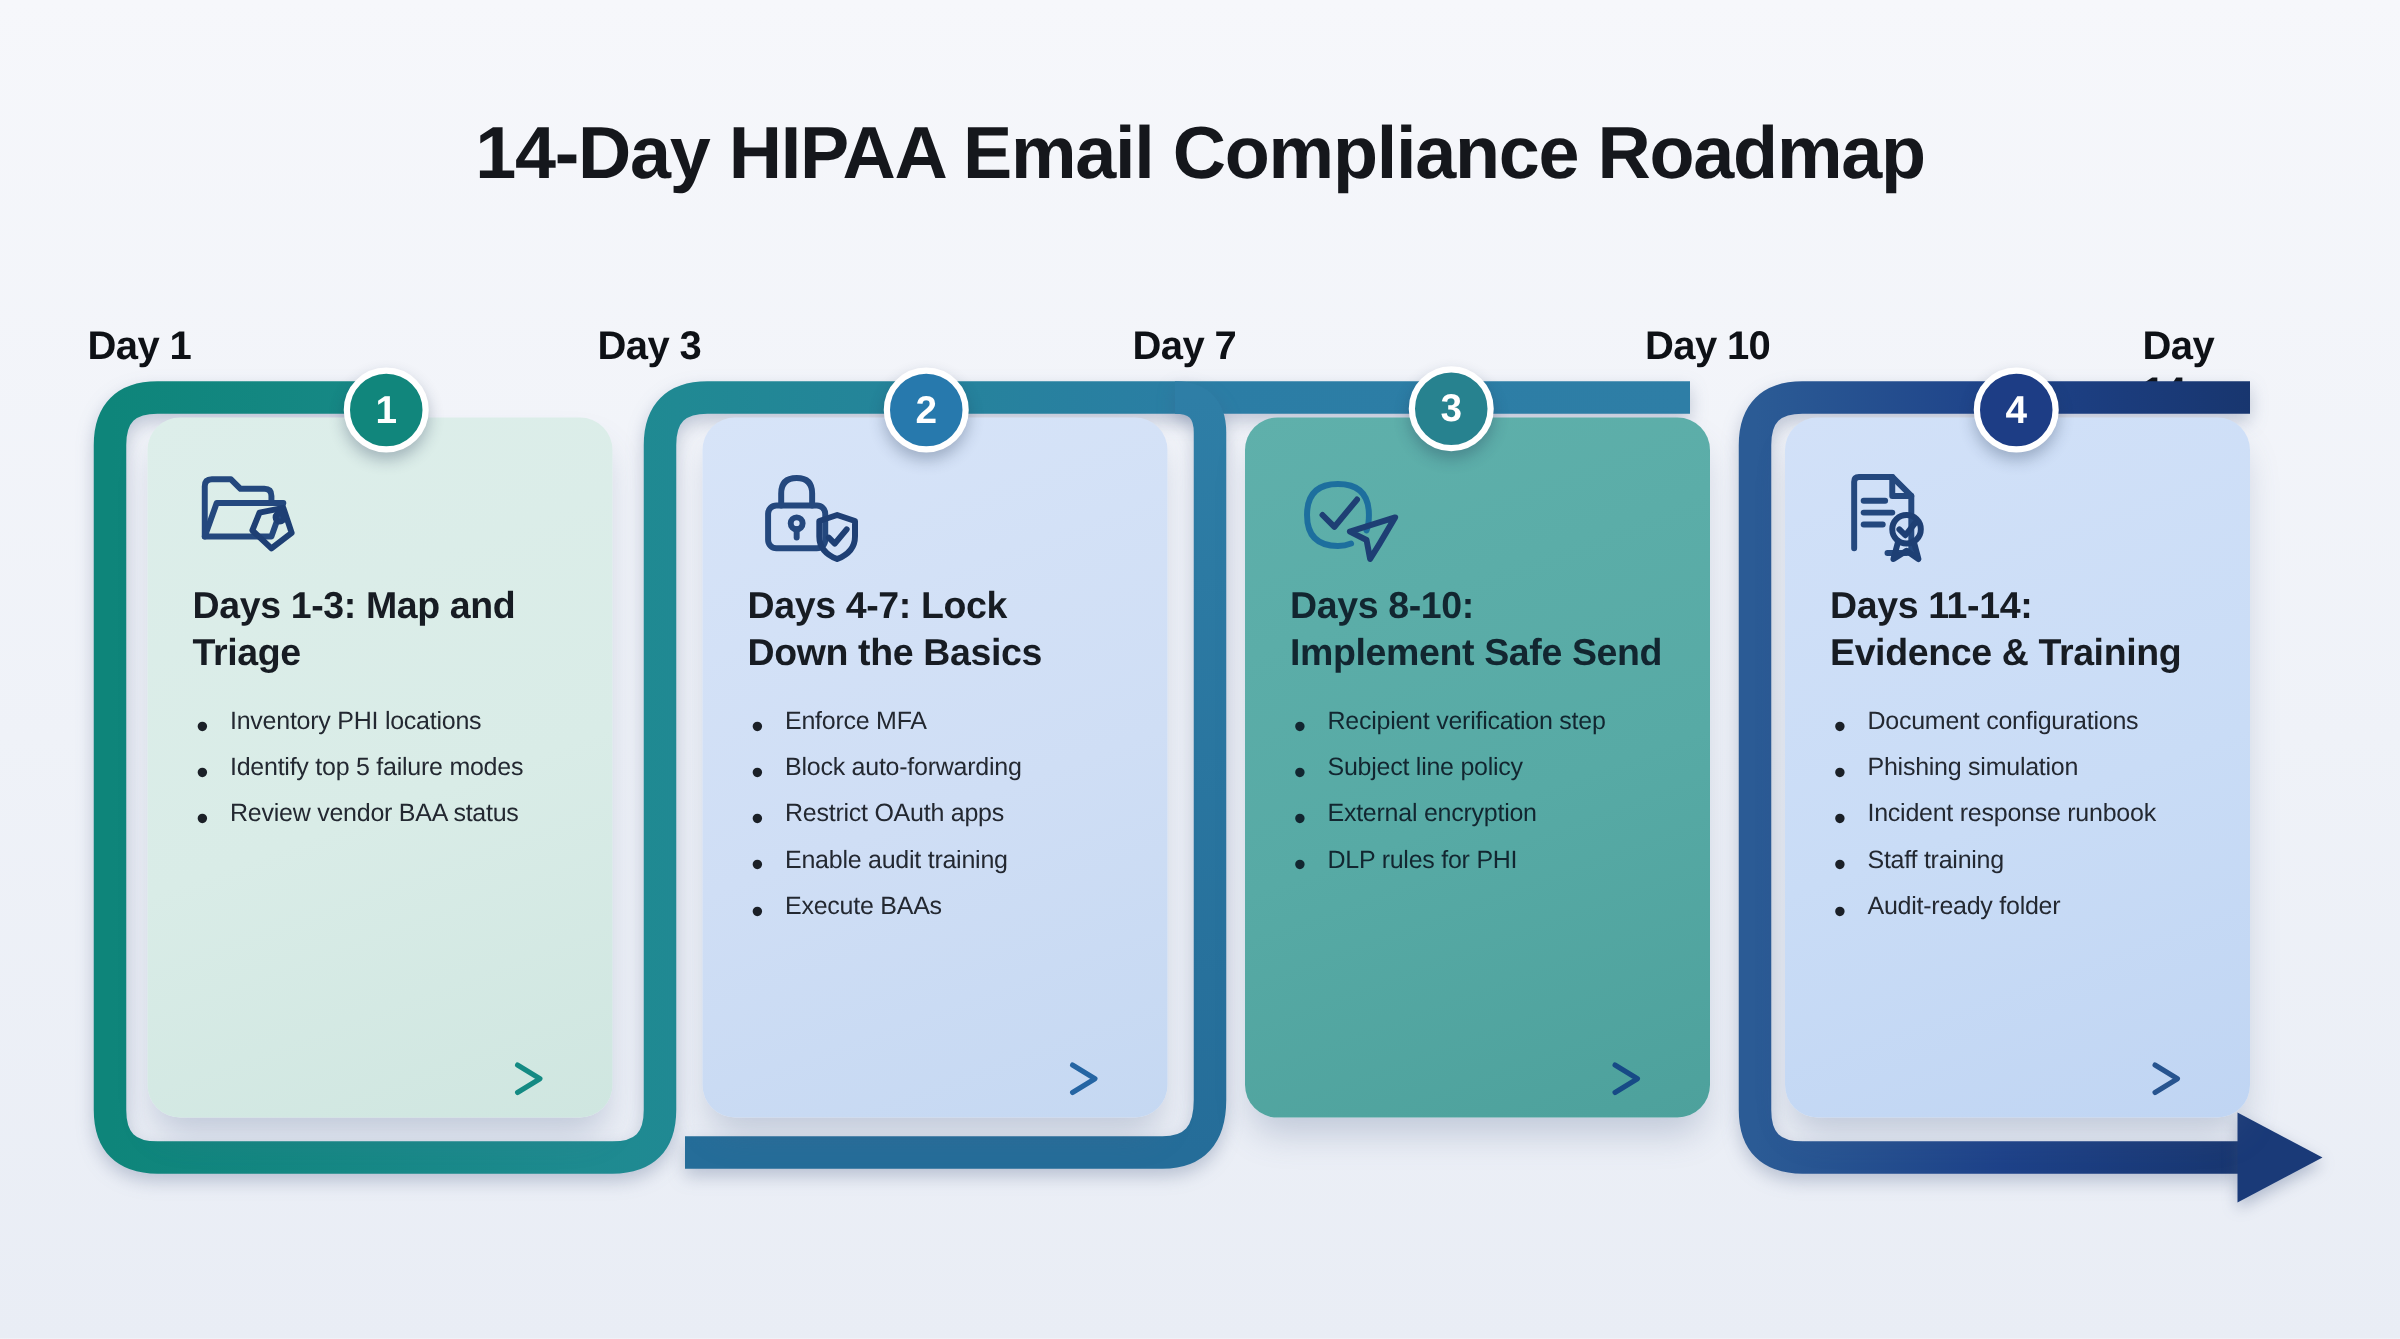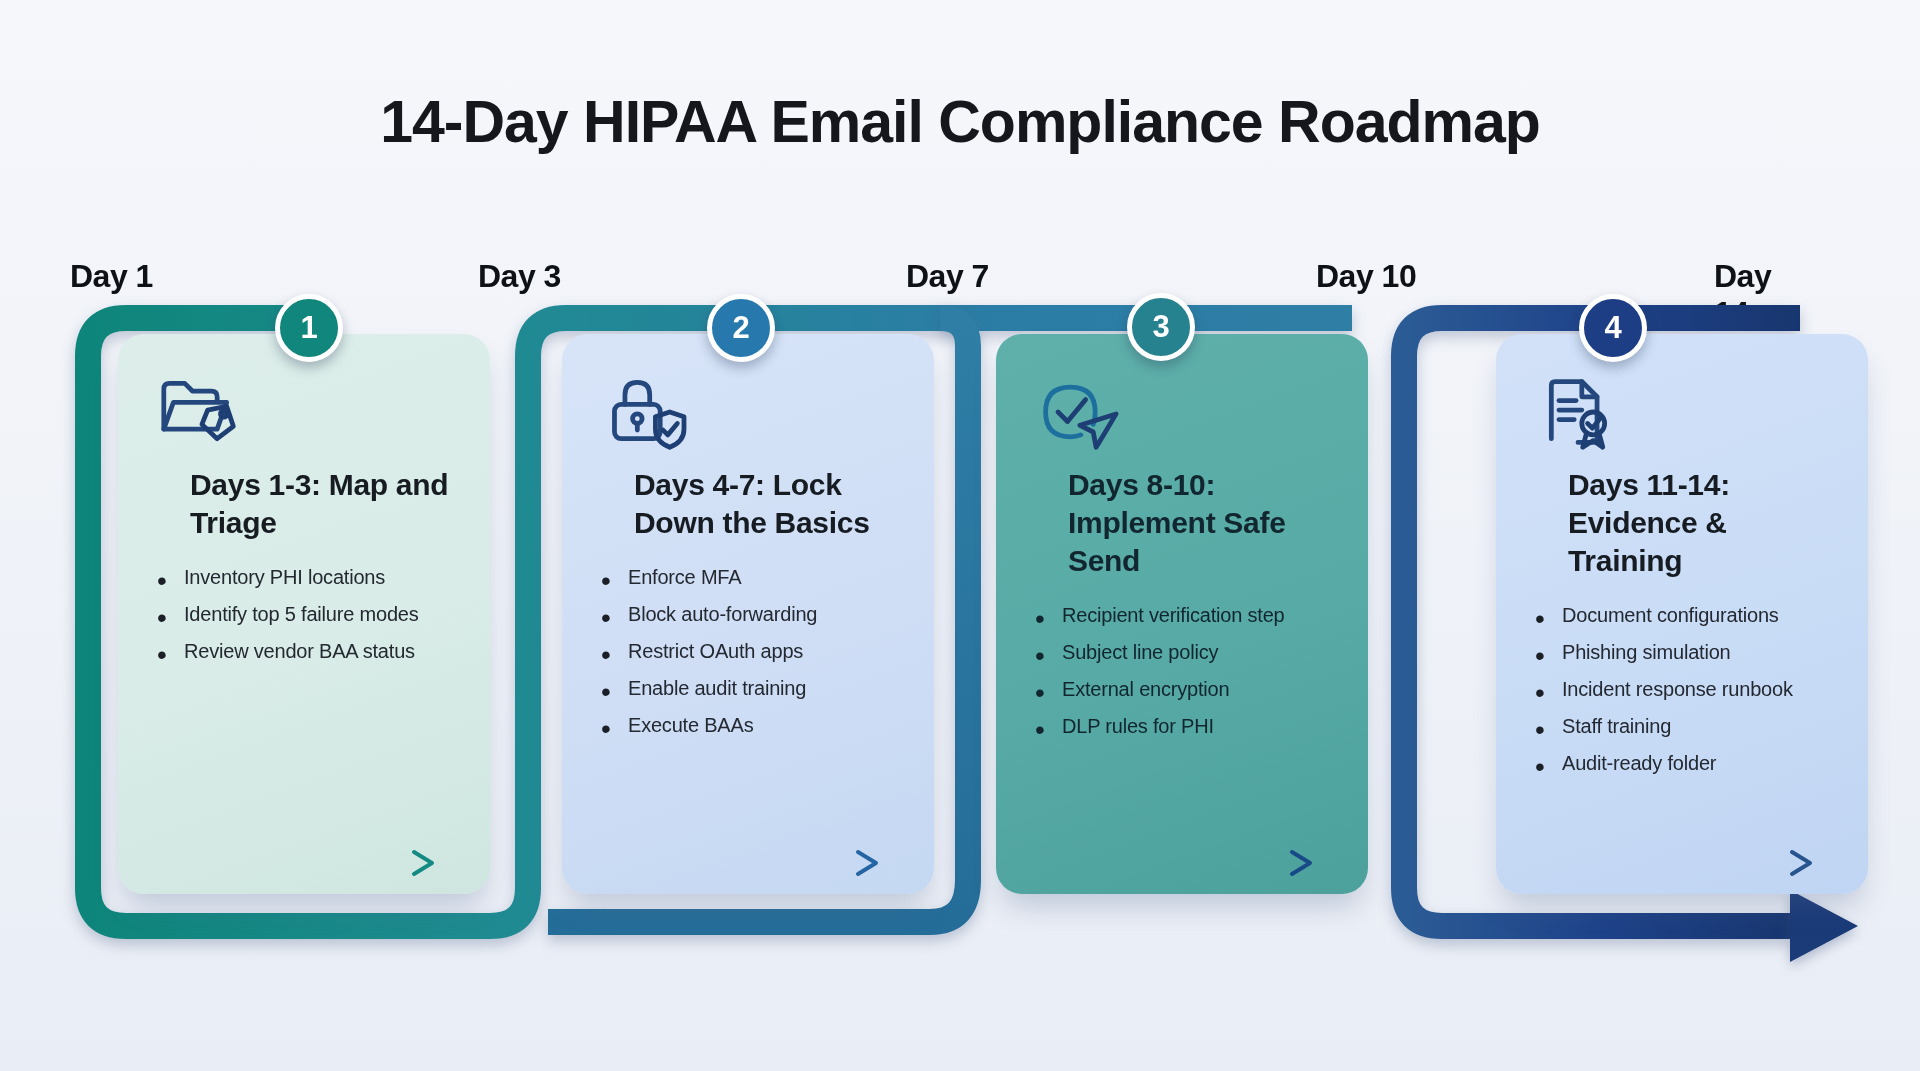--- a/index.html
+++ b/index.html
@@ -24,35 +24,35 @@
 
   .connector{position:absolute;left:0;top:0;z-index:1;}
   .connector path{fill:none;stroke-width:26px;}
   .band-shadow{filter:drop-shadow(0 6px 7px rgba(70,90,130,.30));}
 
   .card{position:absolute;top:334px;width:372px;height:560px;border-radius:26px;z-index:2;
         padding:34px 36px 0 36px;box-shadow:0 18px 28px -6px rgba(80,100,140,.28);}
   .card-1{left:118px;background:linear-gradient(160deg,#ddeeea 0%,var(--card1-bg) 55%,#cfe6e0 100%);}
   .card-2{left:562px;background:linear-gradient(160deg,#d7e4f8 0%,var(--card2-bg) 55%,#c5d8f2 100%);}
   .card-3{left:996px;background:linear-gradient(160deg,#5fb0ab 0%,var(--card3-bg) 55%,#4da19c 100%);}
-  .card-4{left:1496px;background:linear-gradient(160deg,#d2e1f8 0%,var(--card4-bg) 55%,#c0d5f3 100%);}
+  .card-4{left:1428px;background:linear-gradient(160deg,#d2e1f8 0%,var(--card4-bg) 55%,#c0d5f3 100%);}
 
   .badge{position:absolute;width:68px;height:68px;border-radius:50%;z-index:3;
          border:5px solid #ffffff;box-shadow:0 6px 12px rgba(30,50,80,.30);
          display:flex;align-items:center;justify-content:center;
          color:#fff;font-size:31px;font-weight:700;}
   .badge-1{left:275px;top:294px;background:var(--badge1);}
   .badge-2{left:707px;top:294px;background:var(--badge2);}
   .badge-3{left:1127px;top:293px;background:var(--badge3);}
   .badge-4{left:1579px;top:294px;background:var(--badge4);}
 
   .card-icon{display:block;margin:4px 0 14px 0;}
 
   .card-title{font-size:30px;font-weight:700;line-height:1.27;color:var(--txt);
-              white-space:pre-line;letter-spacing:-0.3px;margin-bottom:22px;margin-left:36px;}
+              white-space:pre-line;letter-spacing:-0.3px;margin-bottom:22px;}
   .card-3 .card-title{color:var(--txt3);}
 
   ul.bullets{list-style:none;}
   ul.bullets li{position:relative;font-size:20px;line-height:1.3;color:#232831;
                 padding-left:30px;margin-bottom:11px;letter-spacing:-0.2px;}
   ul.bullets li::before{content:"\2022";position:absolute;left:3px;top:-1px;font-size:28px;color:#1b2027;}
   .card-3 ul.bullets li{color:var(--txt3);}
   .card-3 ul.bullets li::before{color:var(--txt3);}
 
   .progress-arrow{position:absolute;left:38px;bottom:16px;}

